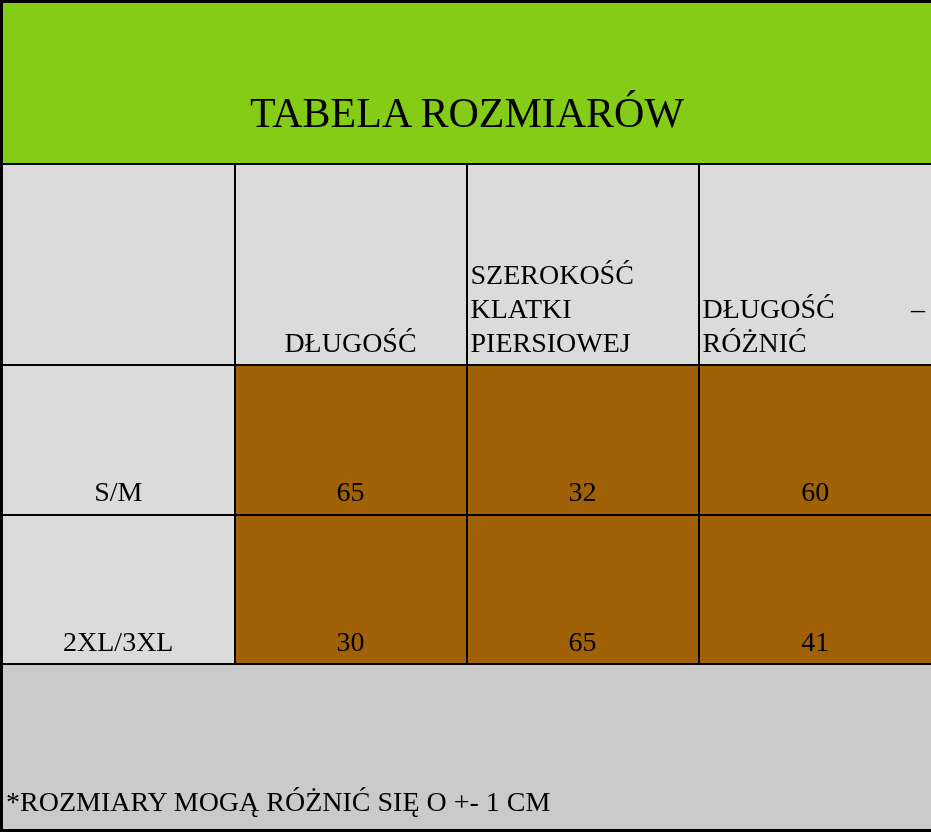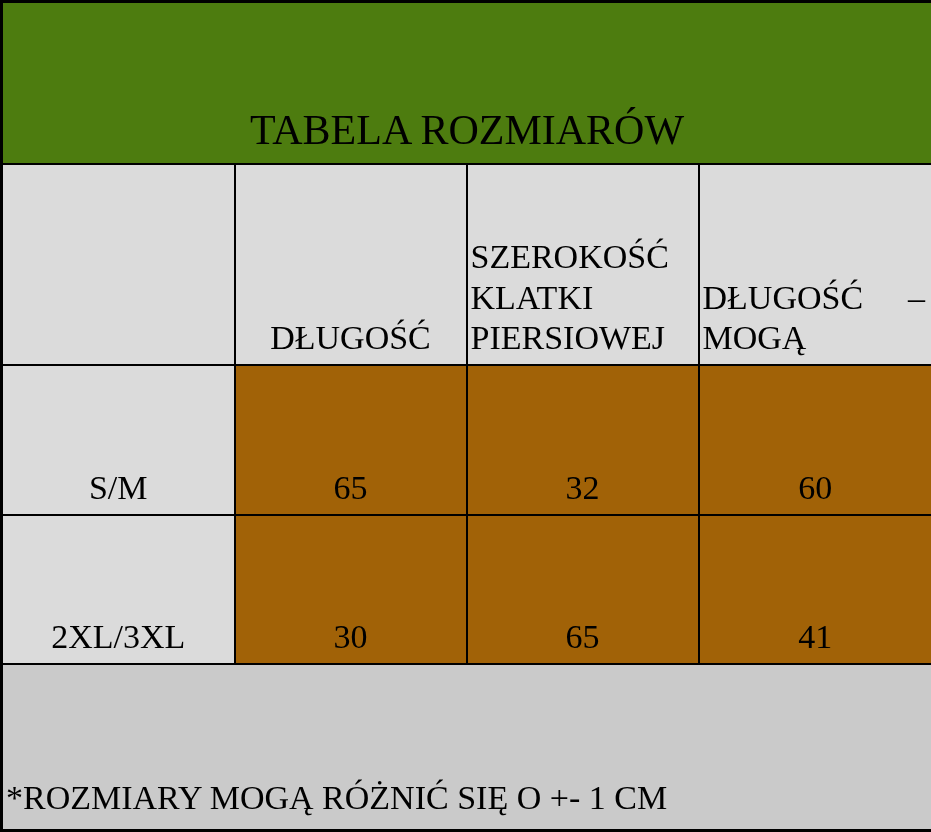--- a/index.html
+++ b/index.html
@@ -13,35 +13,35 @@
     border-collapse: collapse;
     table-layout: fixed;
     border: 3px solid #000000;
     background: #cacaca;
     font-family: "Liberation Serif", "DejaVu Serif", serif;
     color: #000000;
   }
   .size-table td {
     border: 2px solid #000000;
     vertical-align: bottom;
-    font-size: 34px;
+    font-size: 28px;
     line-height: 1.2;
     padding: 0 3px 5px 3px;
     overflow: hidden;
   }
   tr.title-row    { height: 115px; }
   tr.header-row   { height: 143px; }
   tr.data-row     { height: 106px; }
   tr.footer-row   { height: 118px; }
 
   td.title-cell {
-    background: #4d7c0f;
+    background: #84cc16;
     text-align: center;
     font-size: 42px;
-    padding-bottom: 7px;
+    padding-bottom: 24px;
   }
   td.gray-cell  { background: #dbdbdb; }
   td.white-cell { background: #a16207; }
   td.center     { text-align: center; }
   td.left       { text-align: left; }
   td.footer-cell {
     background: #cacaca;
     text-align: left;
     padding-bottom: 10px;
   }
@@ -69,21 +69,21 @@
 
   <tr class="header-row">
     <td class="gray-cell center"></td>
     <td class="gray-cell center">DŁUGOŚĆ</td>
     <td class="gray-cell left">SZEROKOŚĆ KLATKI PIERSIOWEJ</td>
     <td class="gray-cell left">
       <div class="justify-line">
         <span>DŁUGOŚĆ</span>
         <span>–</span>
       </div>
-      <div>MOGĄ</div>
+      <div>RÓŻNIĆ</div>
     </td>
   </tr>
 
   <tr class="data-row">
     <td class="gray-cell center">S/M</td>
     <td class="white-cell center">65</td>
     <td class="white-cell center">32</td>
     <td class="white-cell center">60</td>
   </tr>
 

